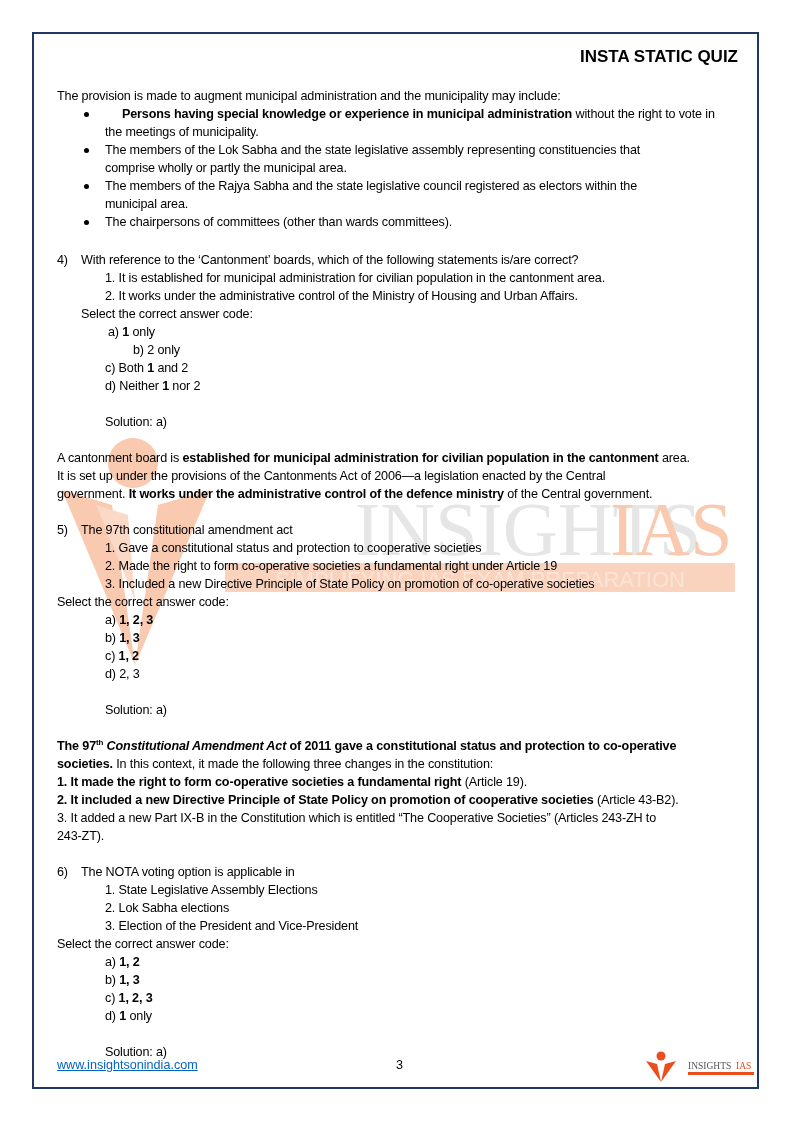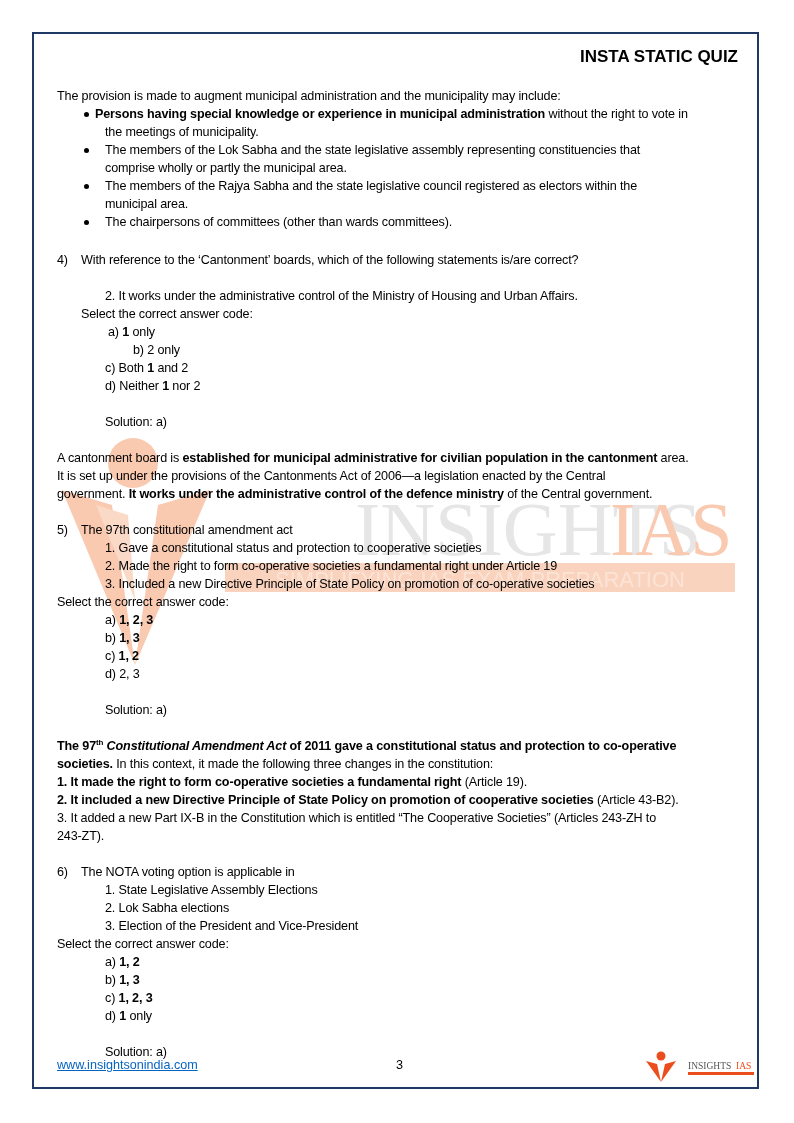--- a/index.html
+++ b/index.html
@@ -36,45 +36,46 @@
 </svg>
 
 <div class="page-border"></div>
 
 <div class="content">
   <div class="header-title">INSTA STATIC QUIZ</div>
 
   <div class="t" style="left:57px; top:87px;">The provision is made to augment municipal administration and the municipality may include:</div>
 
   <span class="bullet" style="left:84px; top:112px;"></span>
-  <div class="t" style="left:95px; top:105px;"><span class="b">Persons having special knowledge or experience in municipal administration</span><span> without the right to vote in</span></div>
+  <div class="t" style="left:122px; top:105px;"><span class="b">Persons having special knowledge or experience in municipal administration</span><span> without the right to vote in</span></div>
   <div class="t" style="left:105px; top:123px;">the meetings of municipality.</div>
 
   <span class="bullet" style="left:84px; top:148px;"></span>
   <div class="t" style="left:105px; top:159px;">comprise wholly or partly the municipal area.</div>
   <div class="t" style="left:105px; top:141px;">The members of the Lok Sabha and the state legislative assembly representing constituencies that</div>
 
   <span class="bullet" style="left:84px; top:184px;"></span>
   <div class="t" style="left:105px; top:177px;">The members of the Rajya Sabha and the state legislative council registered as electors within the</div>
   <div class="t" style="left:105px; top:195px;">municipal area.</div>
 
   <span class="bullet" style="left:84px; top:220px;"></span>
   <div class="t" style="left:105px; top:213px;">The chairpersons of committees (other than wards committees).</div>
 
   <div class="t" style="left:57px; top:251px;">4)</div>
   <div class="t" style="left:81px; top:251px;">With reference to the ‘Cantonment’ boards, which of the following statements is/are correct?</div>
+  <div class="t" style="left:105px; top:269px;">1. It is established for municipal administration for civilian population in the cantonment area.</div>
   <div class="t" style="left:105px; top:287px;">2. It works under the administrative control of the Ministry of Housing and Urban Affairs.</div>
   <div class="t" style="left:81px; top:305px;">Select the correct answer code:</div>
   <div class="t" style="left:108px; top:323px;"><span>a) </span><span class="b">1</span><span> only</span></div>
   <div class="t" style="left:105px; top:341px;padding-left:28px;"><span>b) </span><span>2 only</span></div>
   <div class="t" style="left:105px; top:359px;"><span>c) Both </span><span class="b">1</span><span> and 2</span></div>
   <div class="t" style="left:105px; top:377px;"><span>d) Neither </span><span class="b">1</span><span> nor 2</span></div>
   <div class="t" style="left:105px; top:413px;">Solution: a)</div>
 
-  <div class="t" style="left:57px; top:449px;"><span>A cantonment board is </span><span class="b">established for municipal administrative for civilian population in the cantonment</span><span> area.</span></div>
+  <div class="t" style="left:57px; top:449px;"><span>A cantonment board is </span><span class="b">established for municipal administration for civilian population in the cantonment</span><span> area.</span></div>
   <div class="t" style="left:57px; top:467px;">It is set up under the provisions of the Cantonments Act of 2006—a legislation enacted by the Central</div>
   <div class="t" style="left:57px; top:485px;"><span>government. </span><span class="b">It works under the administrative control of the defence ministry</span><span> of the Central government.</span></div>
 
   <div class="t" style="left:57px; top:521px;">5)</div>
   <div class="t" style="left:81px; top:521px;text-align:center;"><span>The </span><span>97th</span><span> constitutional amendment act</span></div>
   <div class="t" style="left:105px; top:539px;">1. Gave a constitutional status and protection to cooperative societies</div>
   <div class="t" style="left:105px; top:557px;">2. Made the right to form co-operative societies a fundamental right under Article 19</div>
   <div class="t" style="left:105px; top:575px;">3. Included a new Directive Principle of State Policy on promotion of co-operative societies</div>
   <div class="t" style="left:57px; top:593px;">Select the correct answer code:</div>
   <div class="t" style="left:105px; top:611px;"><span>a) </span><span class="b">1, 2, 3</span></div>

